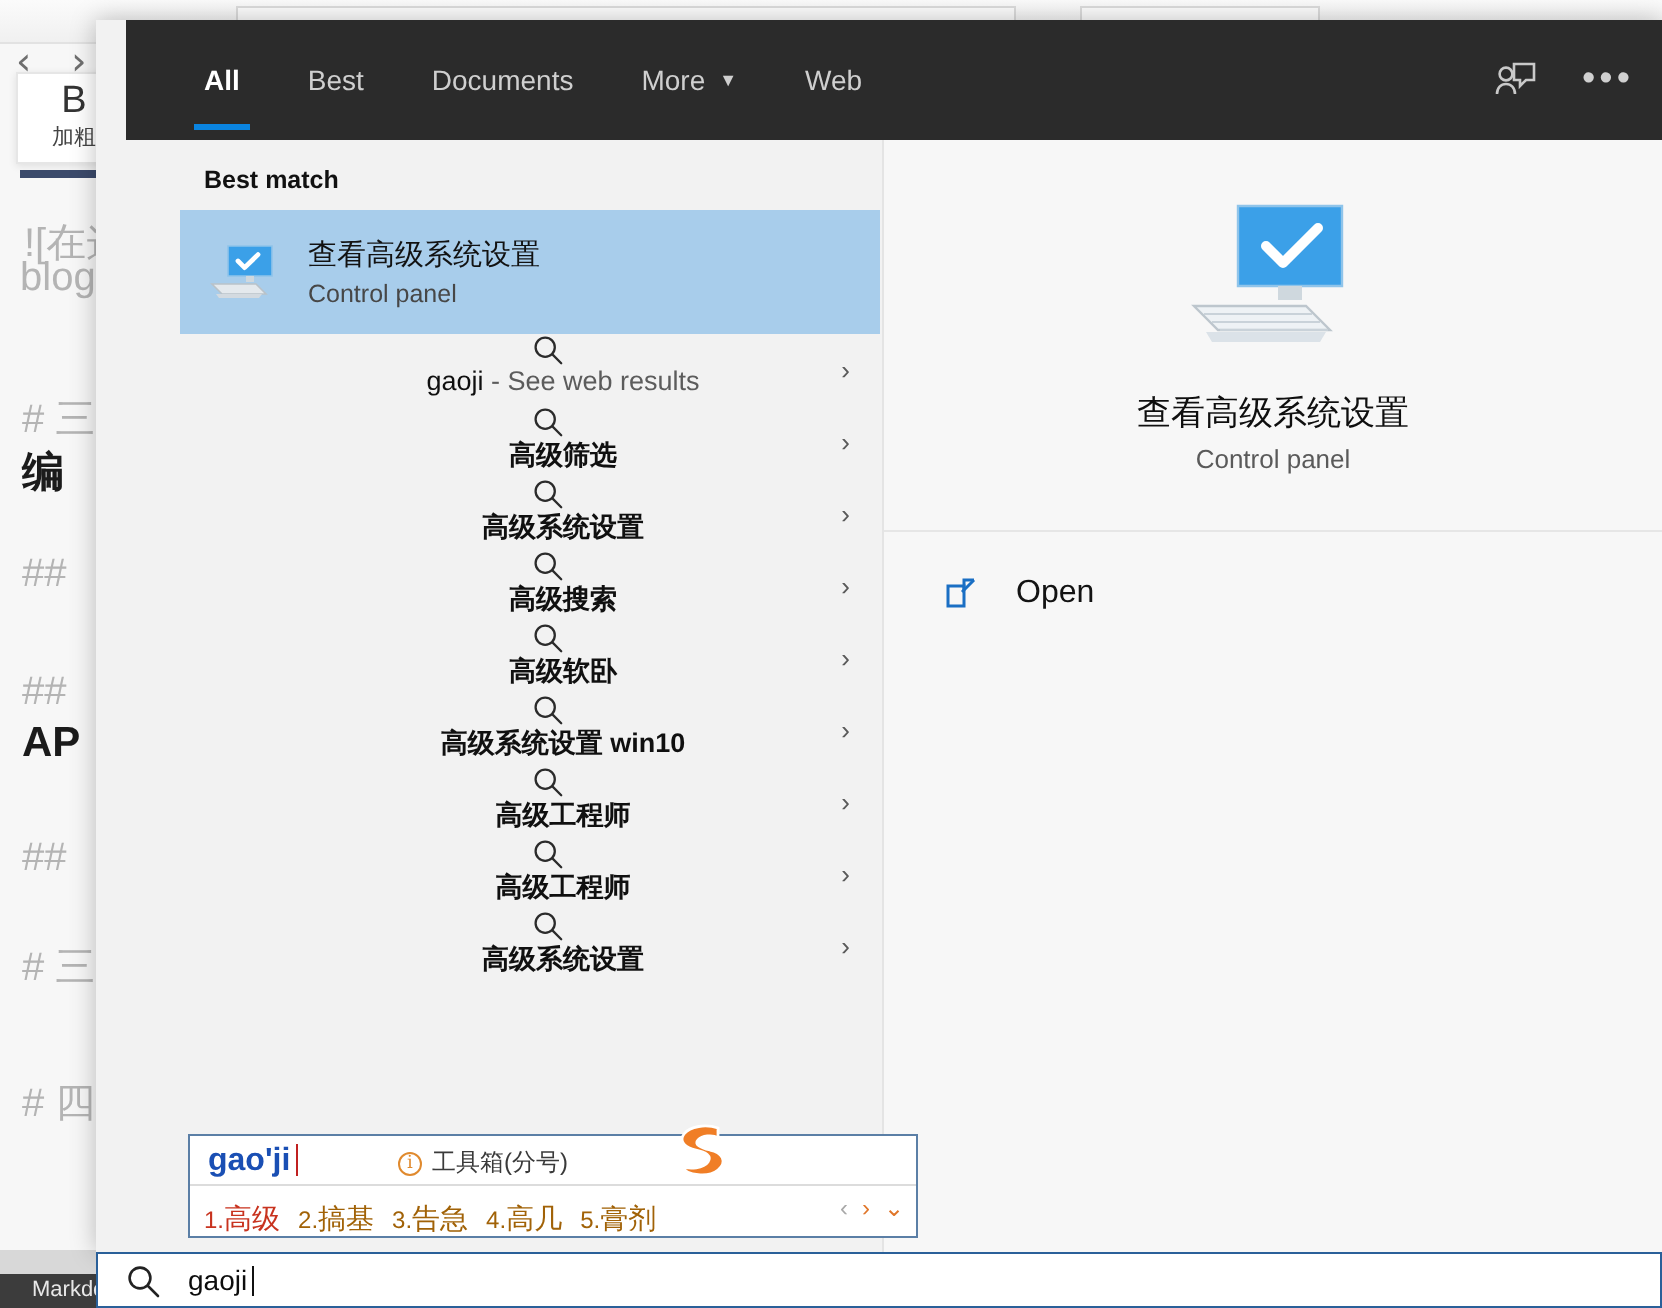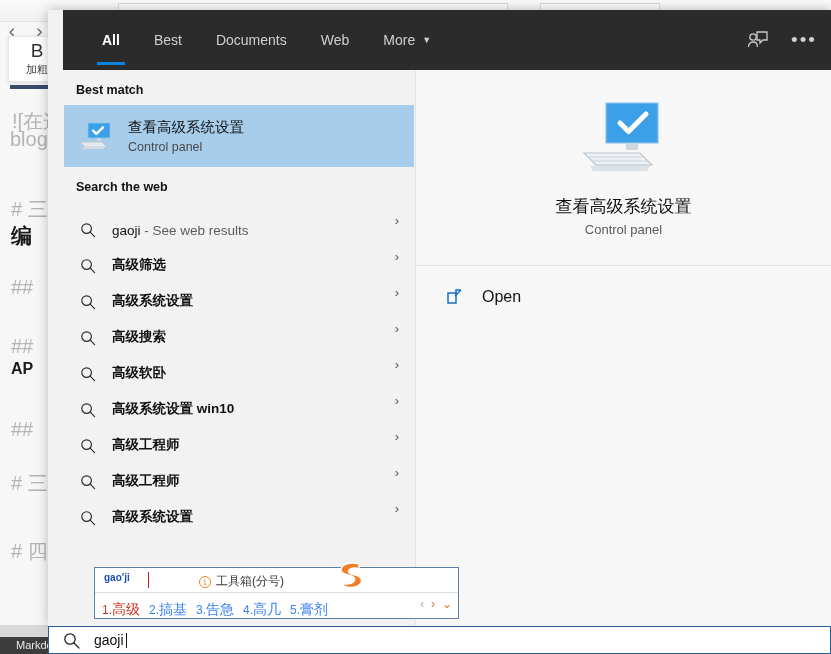--- a/index.html
+++ b/index.html
@@ -89,42 +89,42 @@
     height: 3px; background: #0a84e0;
   }
   .tab .caret { margin-left: 7px; font-size: 9px; }
   .header-icons {
     position: absolute; right: 14px; top: 0; height: 60px;
     display: flex; align-items: center; gap: 22px;
   }
   .hicon { color: #cacaca; display: flex; align-items: center; }
   .dots { font-size: 19px; letter-spacing: 2px; color: #d0d0d0; }
 
-  .flyout-body { position: relative; height: 556px; display: flex; }
+  .flyout-body { position: relative; height: 556px; display: flex; margin-left: 26px; }
 
   
   .results {
     width: 352px; background: #f2f2f2; position: relative;
   }
   .section-title {
     font-size: 12.5px; font-weight: bold; color: #111;
     padding: 13px 0 8px 13px;
   }
   .best-match {
     display: flex; align-items: center; gap: 14px;
     height: 62px; margin: 0 1px 0 1px; padding-left: 14px;
     background: #a8cdeb;
   }
   .bm-texts { display: flex; flex-direction: column; gap: 3px; }
   .bm-title { font-size: 14.5px; color: #121212; }
   .bm-sub { font-size: 12.5px; color: #474747; }
 
   .web-item {
-    display: flex; align-items: flex-end; height: 36px;
-    padding-left: 17px; position: relative;
+    display: flex; align-items: center; height: 36px;
+    padding-left: 17px; position: relative; flex-direction: column;
   }
   .web-item .label { font-size: 13.5px; color: #101010; margin-left: 16px; font-weight: bold; }
   .web-item .label.plain { font-weight: normal; }
   .web-item .label .dim { color: #5c5c5c; font-weight: normal; }
   .chev {
     position: absolute; right: 16px; top: 50%; transform: translateY(-50%);
     color: #5a5a5a; font-size: 13px;
   }
 
   
@@ -149,21 +149,21 @@
   .ime {
     position: absolute; left: 94px; top: 567px; width: 365px; height: 52px;
     background: #ffffff; border: 1px solid #5b7fa6;
     z-index: 40;
   }
   .ime-top {
     position: relative; height: 25px; border-bottom: 1px solid #dcdcdc;
   }
   .ime-pinyin {
     position: absolute; left: 9px; top: 4px;
-    font-size: 10px; font-weight: bold; color: #1a4fb4;
+    font-size: 16px; font-weight: bold; color: #1a4fb4;
     font-family: "Liberation Sans", sans-serif;
     text-align: right;
   }
   .ime-caret {
     position: absolute; left: 53px; top: 4px; width: 1px; height: 16px;
     background: #c02020;
   }
   .ime-hint {
     position: absolute; left: 104px; top: 5px;
     font-size: 12px; color: #3a3a3a; display: flex; align-items: center; gap: 5px;
@@ -171,21 +171,21 @@
   .info-circle {
     width: 12px; height: 12px; border-radius: 50%;
     border: 1px solid #e08a2e; color: #e08a2e;
     font-size: 9px; line-height: 10px; text-align: center;
     font-family: "DejaVu Serif", serif;
   }
   .ime-cands {
     position: relative; height: 26px; display: flex; align-items: flex-end;
     padding-left: 7px; gap: 9px;
   }
-  .cand { font-size: 14px; color: #3b82f6; white-space: nowrap; }
+  .cand { font-size: 14px; color: #a16207; white-space: nowrap; }
   .cand .num { font-size: 12px; }
   .cand.first { color: #c8331f; }
   .ime-nav {
     position: absolute; right: 6px; top: 4px;
     display: flex; align-items: center; gap: 7px; font-size: 12px;
   }
   .nav-prev { color: #a8a8a8; }
   .nav-next, .nav-down { color: #e0762a; }
   .sogou-logo {
     position: absolute; left: 330px; top: 560px;
@@ -223,21 +223,21 @@
     </div>
     <div class="bold-underline"></div>
 
     <div id="md-lines">
         <div class="bg-md-line md-gray" style="left: 12px; top: 108px; font-size: 20px;">![在这</div>
         <div class="bg-md-line md-gray" style="left: 10px; top: 128px; font-size: 20px;">blog:</div>
         <div class="bg-md-line md-gray" style="left: 11px; top: 196px; font-size: 20px;"># 三</div>
         <div class="bg-md-line md-dark" style="left: 11px; top: 222px; font-size: 21px;">编</div>
         <div class="bg-md-line md-gray" style="left: 11px; top: 276px; font-size: 20px;">##</div>
         <div class="bg-md-line md-gray" style="left: 11px; top: 335px; font-size: 20px;">##</div>
-        <div class="bg-md-line md-dark" style="left: 11px; top: 360px; font-size: 16px;">AP</div>
+        <div class="bg-md-line md-dark" style="left: 11px; top: 360px; font-size: 21px;">AP</div>
         <div class="bg-md-line md-gray" style="left: 11px; top: 418px; font-size: 20px;">##</div>
         <div class="bg-md-line md-gray" style="left: 11px; top: 470px; font-size: 20px;"># 三</div>
         <div class="bg-md-line md-gray" style="left: 11px; top: 538px; font-size: 20px;"># 四</div>
       </div>
 
     <div class="bg-scroll-left"></div>
     <div class="bg-statusbar">
       <span class="tabname">Markdo</span>
     </div>
     <div class="watermark">https://blog.csdn.net/qq_48008050</div>
@@ -250,25 +250,25 @@
           <div class="tab active">
             <span>All</span>
           </div>
           <div class="tab">
             <span>Best</span>
           </div>
           <div class="tab">
             <span>Documents</span>
           </div>
           <div class="tab">
-            <span>Web</span>
-          </div>
-          <div class="tab">
             <span>More</span>
             <span class="caret">▼</span>
+          </div>
+          <div class="tab">
+            <span>Web</span>
           </div>
         </div>
       <div class="header-icons">
         <span class="hicon">
           <svg width="22" height="20" viewBox="0 0 22 20">
             <circle cx="6" cy="7" r="3.2" fill="none" stroke="#c9c9c9" stroke-width="1.3"></circle>
             <path d="M1.5 17c0-3.2 2-5 4.5-5s4.5 1.8 4.5 5" fill="none" stroke="#c9c9c9" stroke-width="1.3"></path>
             <path d="M10 2h10v8h-4l-3 3v-3h-3z" fill="none" stroke="#c9c9c9" stroke-width="1.3"></path>
           </svg>
         </span>
@@ -291,21 +291,20 @@
               <path d="M2 21h22l5 5H7z" fill="#e4e9ed" stroke="#b9c2c9" stroke-width="0.8"></path>
               <path d="M4 26h23l-1.5 2H5.5z" fill="#d3dae0"></path>
             </svg>
           </span>
           <span class="bm-texts">
             <span class="bm-title">查看高级系统设置</span>
             <span class="bm-sub">Control panel</span>
           </span>
         </div>
 
-        <div class="section-title">Search the web</div>
         <div id="web-list">
             <div class="web-item">
               <span>
                 <svg width="16" height="16" viewBox="0 0 16 16">
                   <circle cx="6.6" cy="6.6" r="4.8" fill="none" stroke="#2b2b2b" stroke-width="1.15"></circle>
                   <path d="M10.2 10.2l4.4 4.4" stroke="#2b2b2b" stroke-width="1.15" stroke-linecap="round"></path>
                 </svg>
               </span>
               <span class="label plain"><span>gaoji</span><span class="dim"> - See web results</span></span>
               <span class="chev">›</span>

